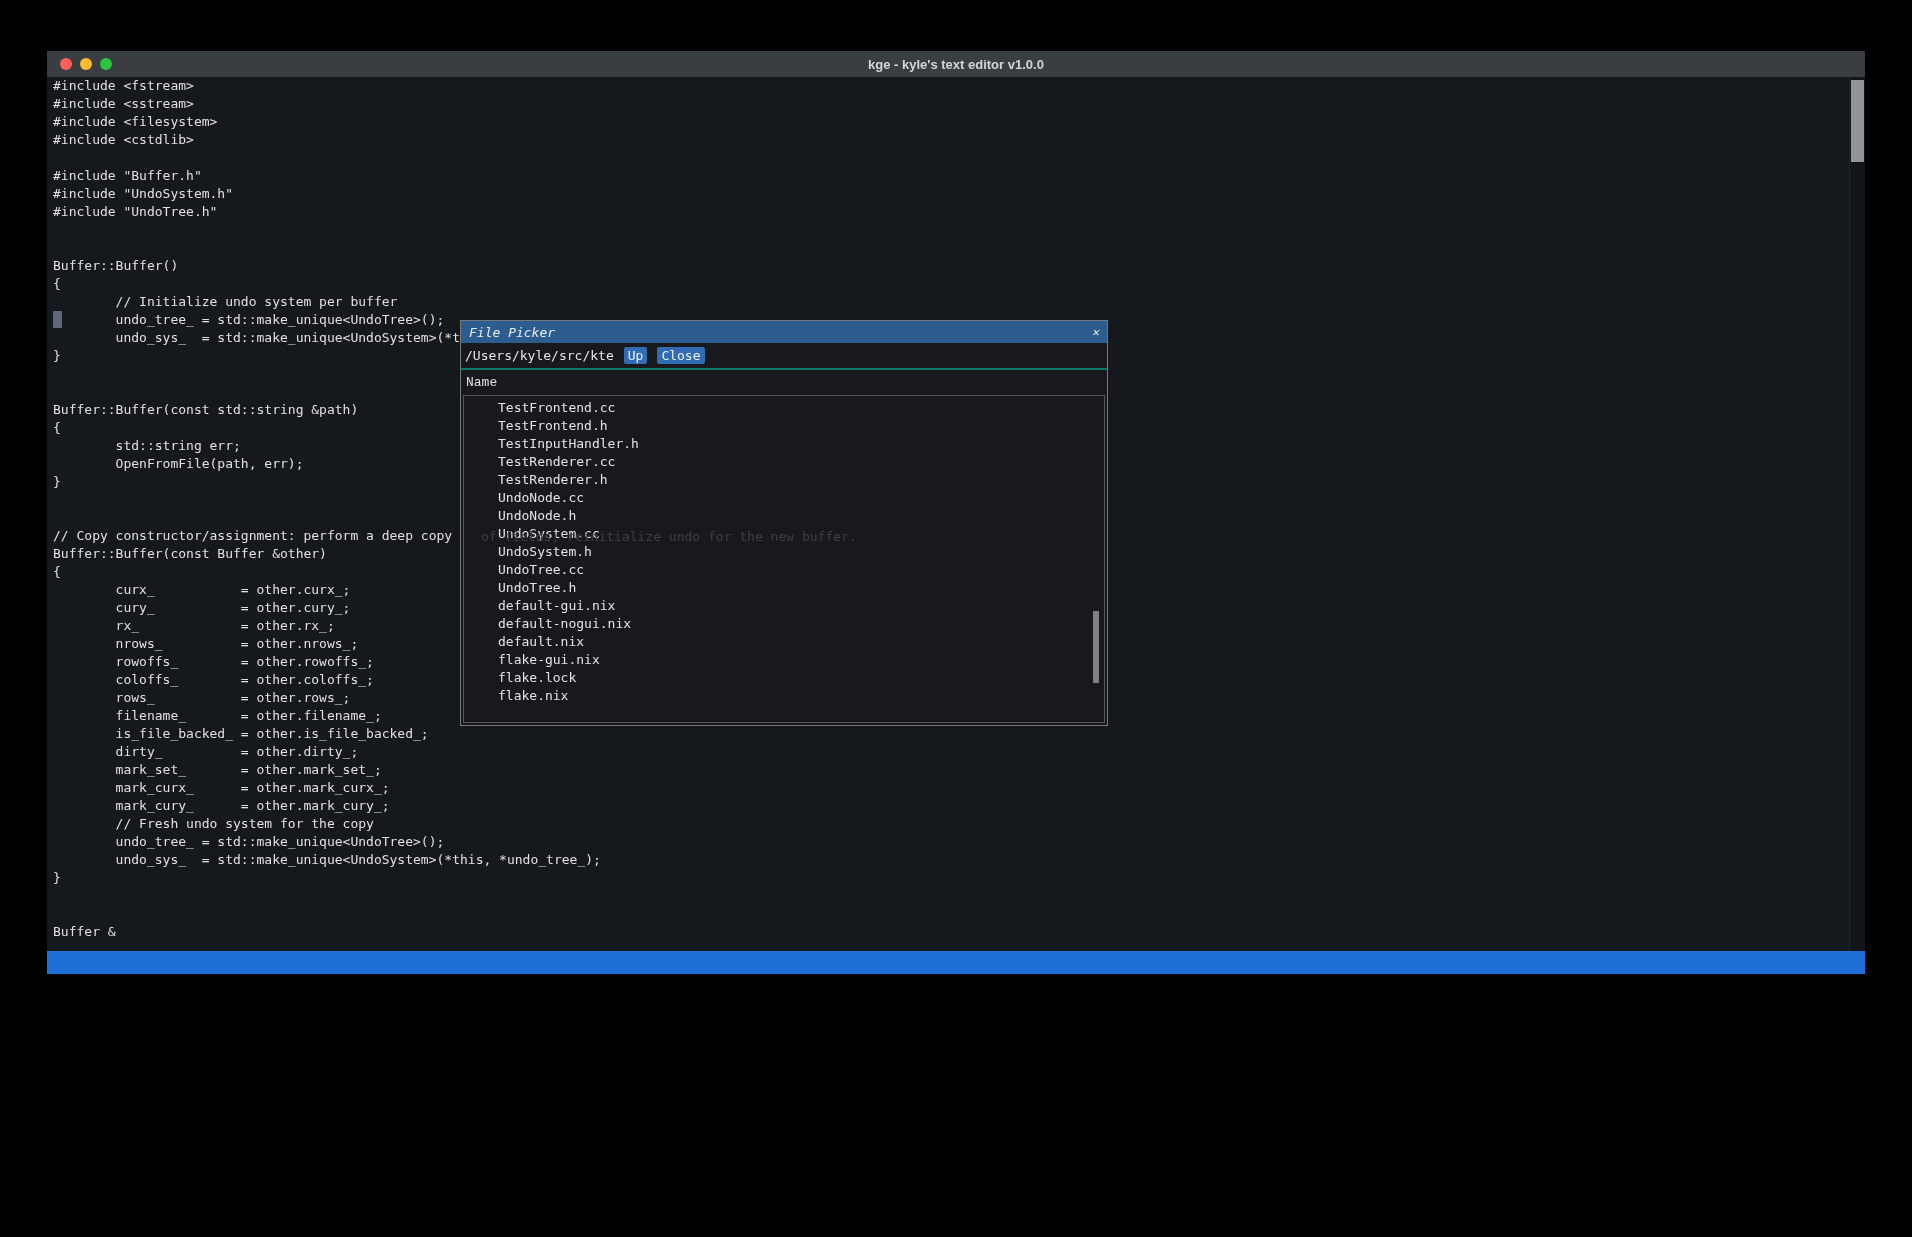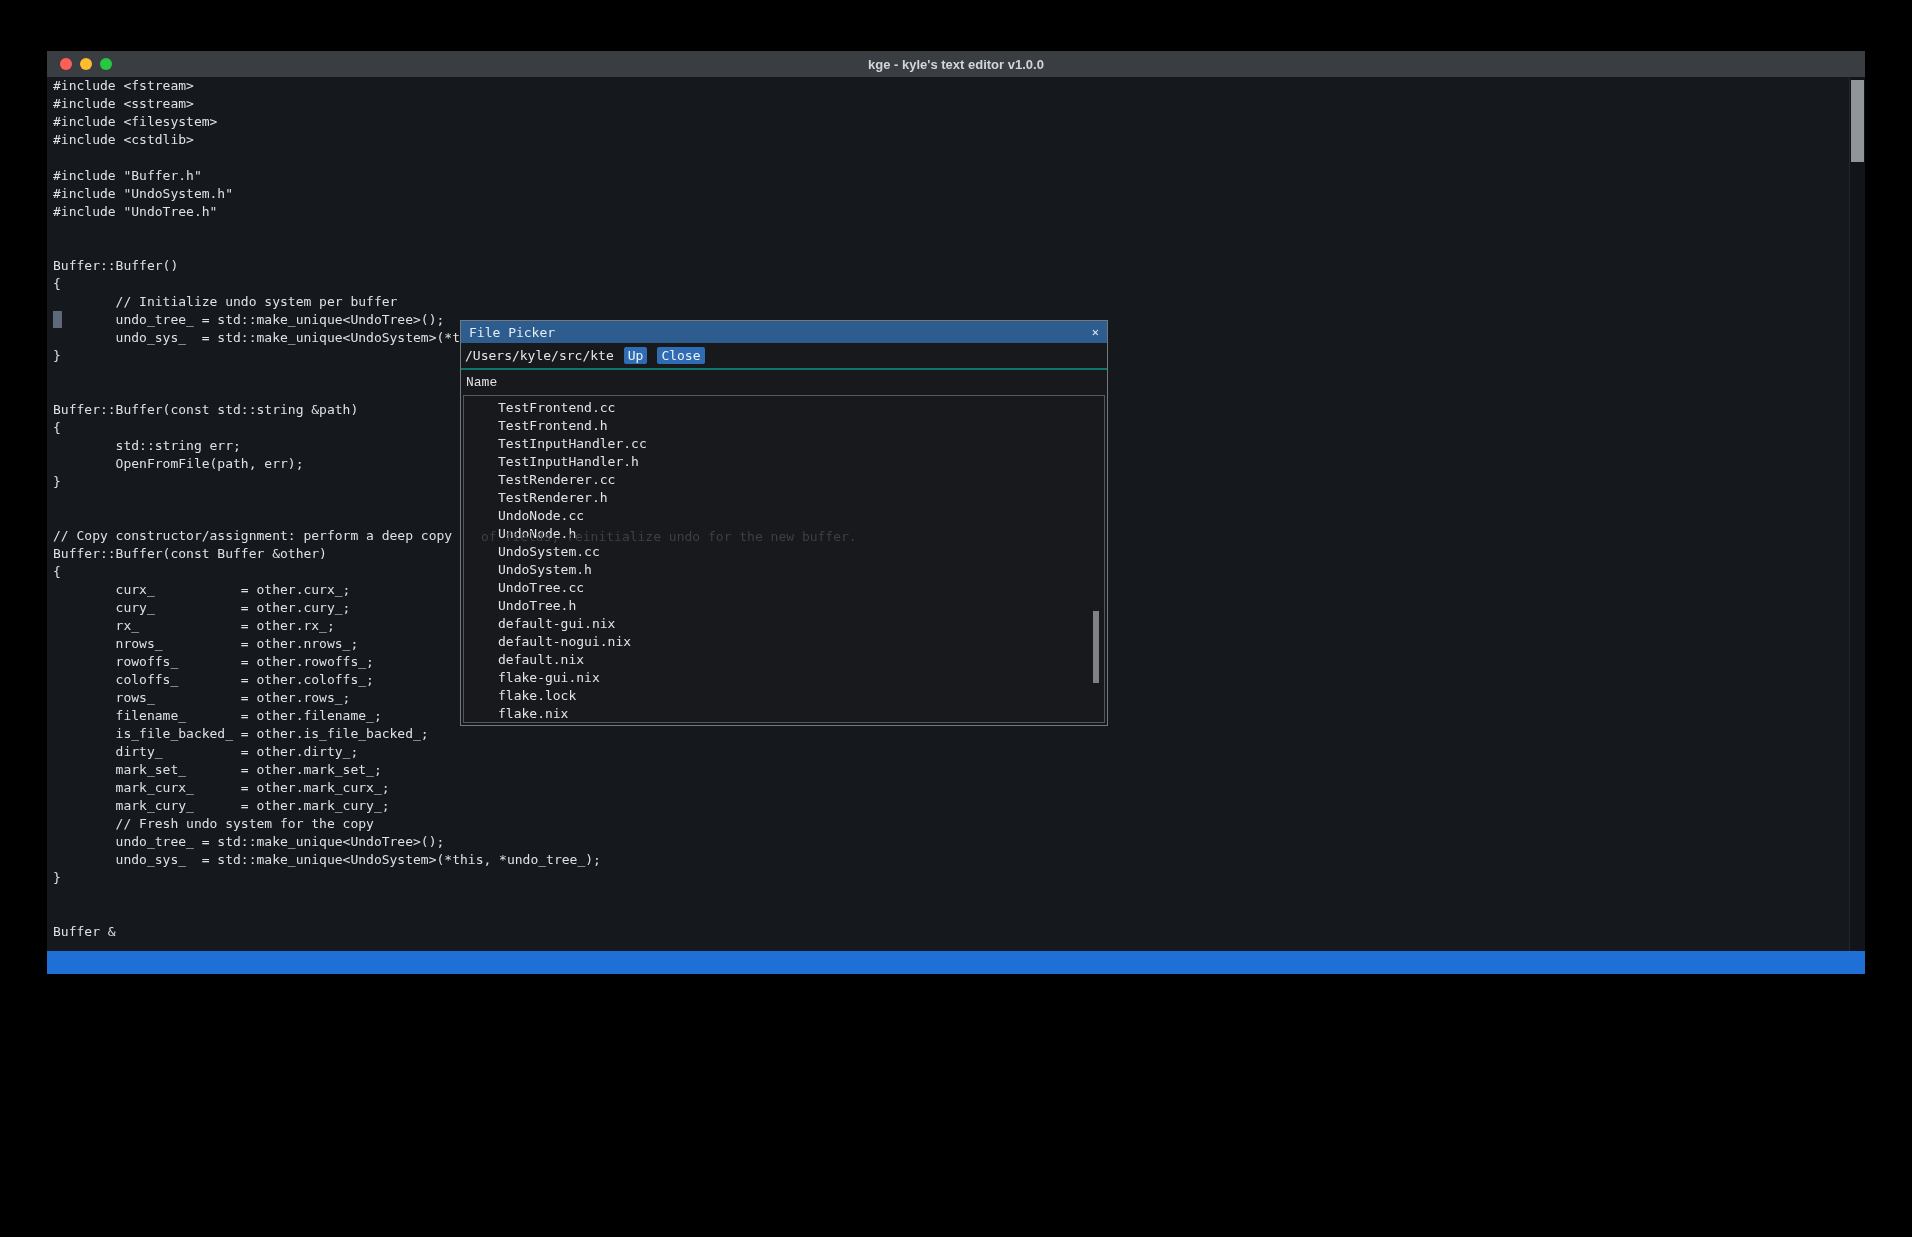--- a/index.html
+++ b/index.html
@@ -38,21 +38,21 @@
     background:var(--accent-blue); color:#eaf1fa; font-size:13px; line-height:23px; white-space:pre;
   }
 
   
   .dialog {
     position:absolute; left:413px; top:269px; width:648px; height:406px;
     background:var(--dialog-bg); border:1px solid #75797d; z-index:10;
   }
   .dialog-titlebar {
     height:22px; background:var(--dialog-titlebar); color:#e9edf2; font-size:13px;
-    display:flex; align-items:center; justify-content:space-between; padding:0 8px; white-space:pre;
+    display:flex; align-items:center; justify-content:space-between; padding:0 8px; white-space:pre;font-style:italic;
   }
   .dialog-close { font-size:12px; color:#e9edf2; }
   .path-row {
     display:flex; align-items:center; height:27px; padding:0 4px;
     border-bottom:2px solid #0f766e; color:#e4e6e9; font-size:13px; white-space:pre;
   }
   .btn {
     margin-left:10px; background:var(--button-blue); color:#eef3f9; border:none;
     font:13px "DejaVu Sans Mono", monospace; padding:1px 4px; border-radius:2px; cursor:default;
   }
@@ -147,21 +147,20 @@
     <div class="path-row">
       <span>/Users/kyle/src/kte</span>
       <button class="btn">Up</button>
       <button class="btn">Close</button>
     </div>
     <div class="name-header">Name</div>
     <div class="file-list" id="file-list">
       <div class="list-thumb"></div>
     <div class="file-item">TestFrontend.cc</div>
         <div class="file-item">TestFrontend.h</div>
-        <div class="file-item">TestInputHandler.cc</div>
         <div class="file-item">TestInputHandler.h</div>
         <div class="file-item">TestRenderer.cc</div>
         <div class="file-item">TestRenderer.h</div>
         <div class="file-item">UndoNode.cc</div>
         <div class="file-item">UndoNode.h</div>
         <div class="file-item">UndoSystem.cc</div>
         <div class="file-item">UndoSystem.h</div>
         <div class="file-item">UndoTree.cc</div>
         <div class="file-item">UndoTree.h</div>
         <div class="file-item">default-gui.nix</div>

